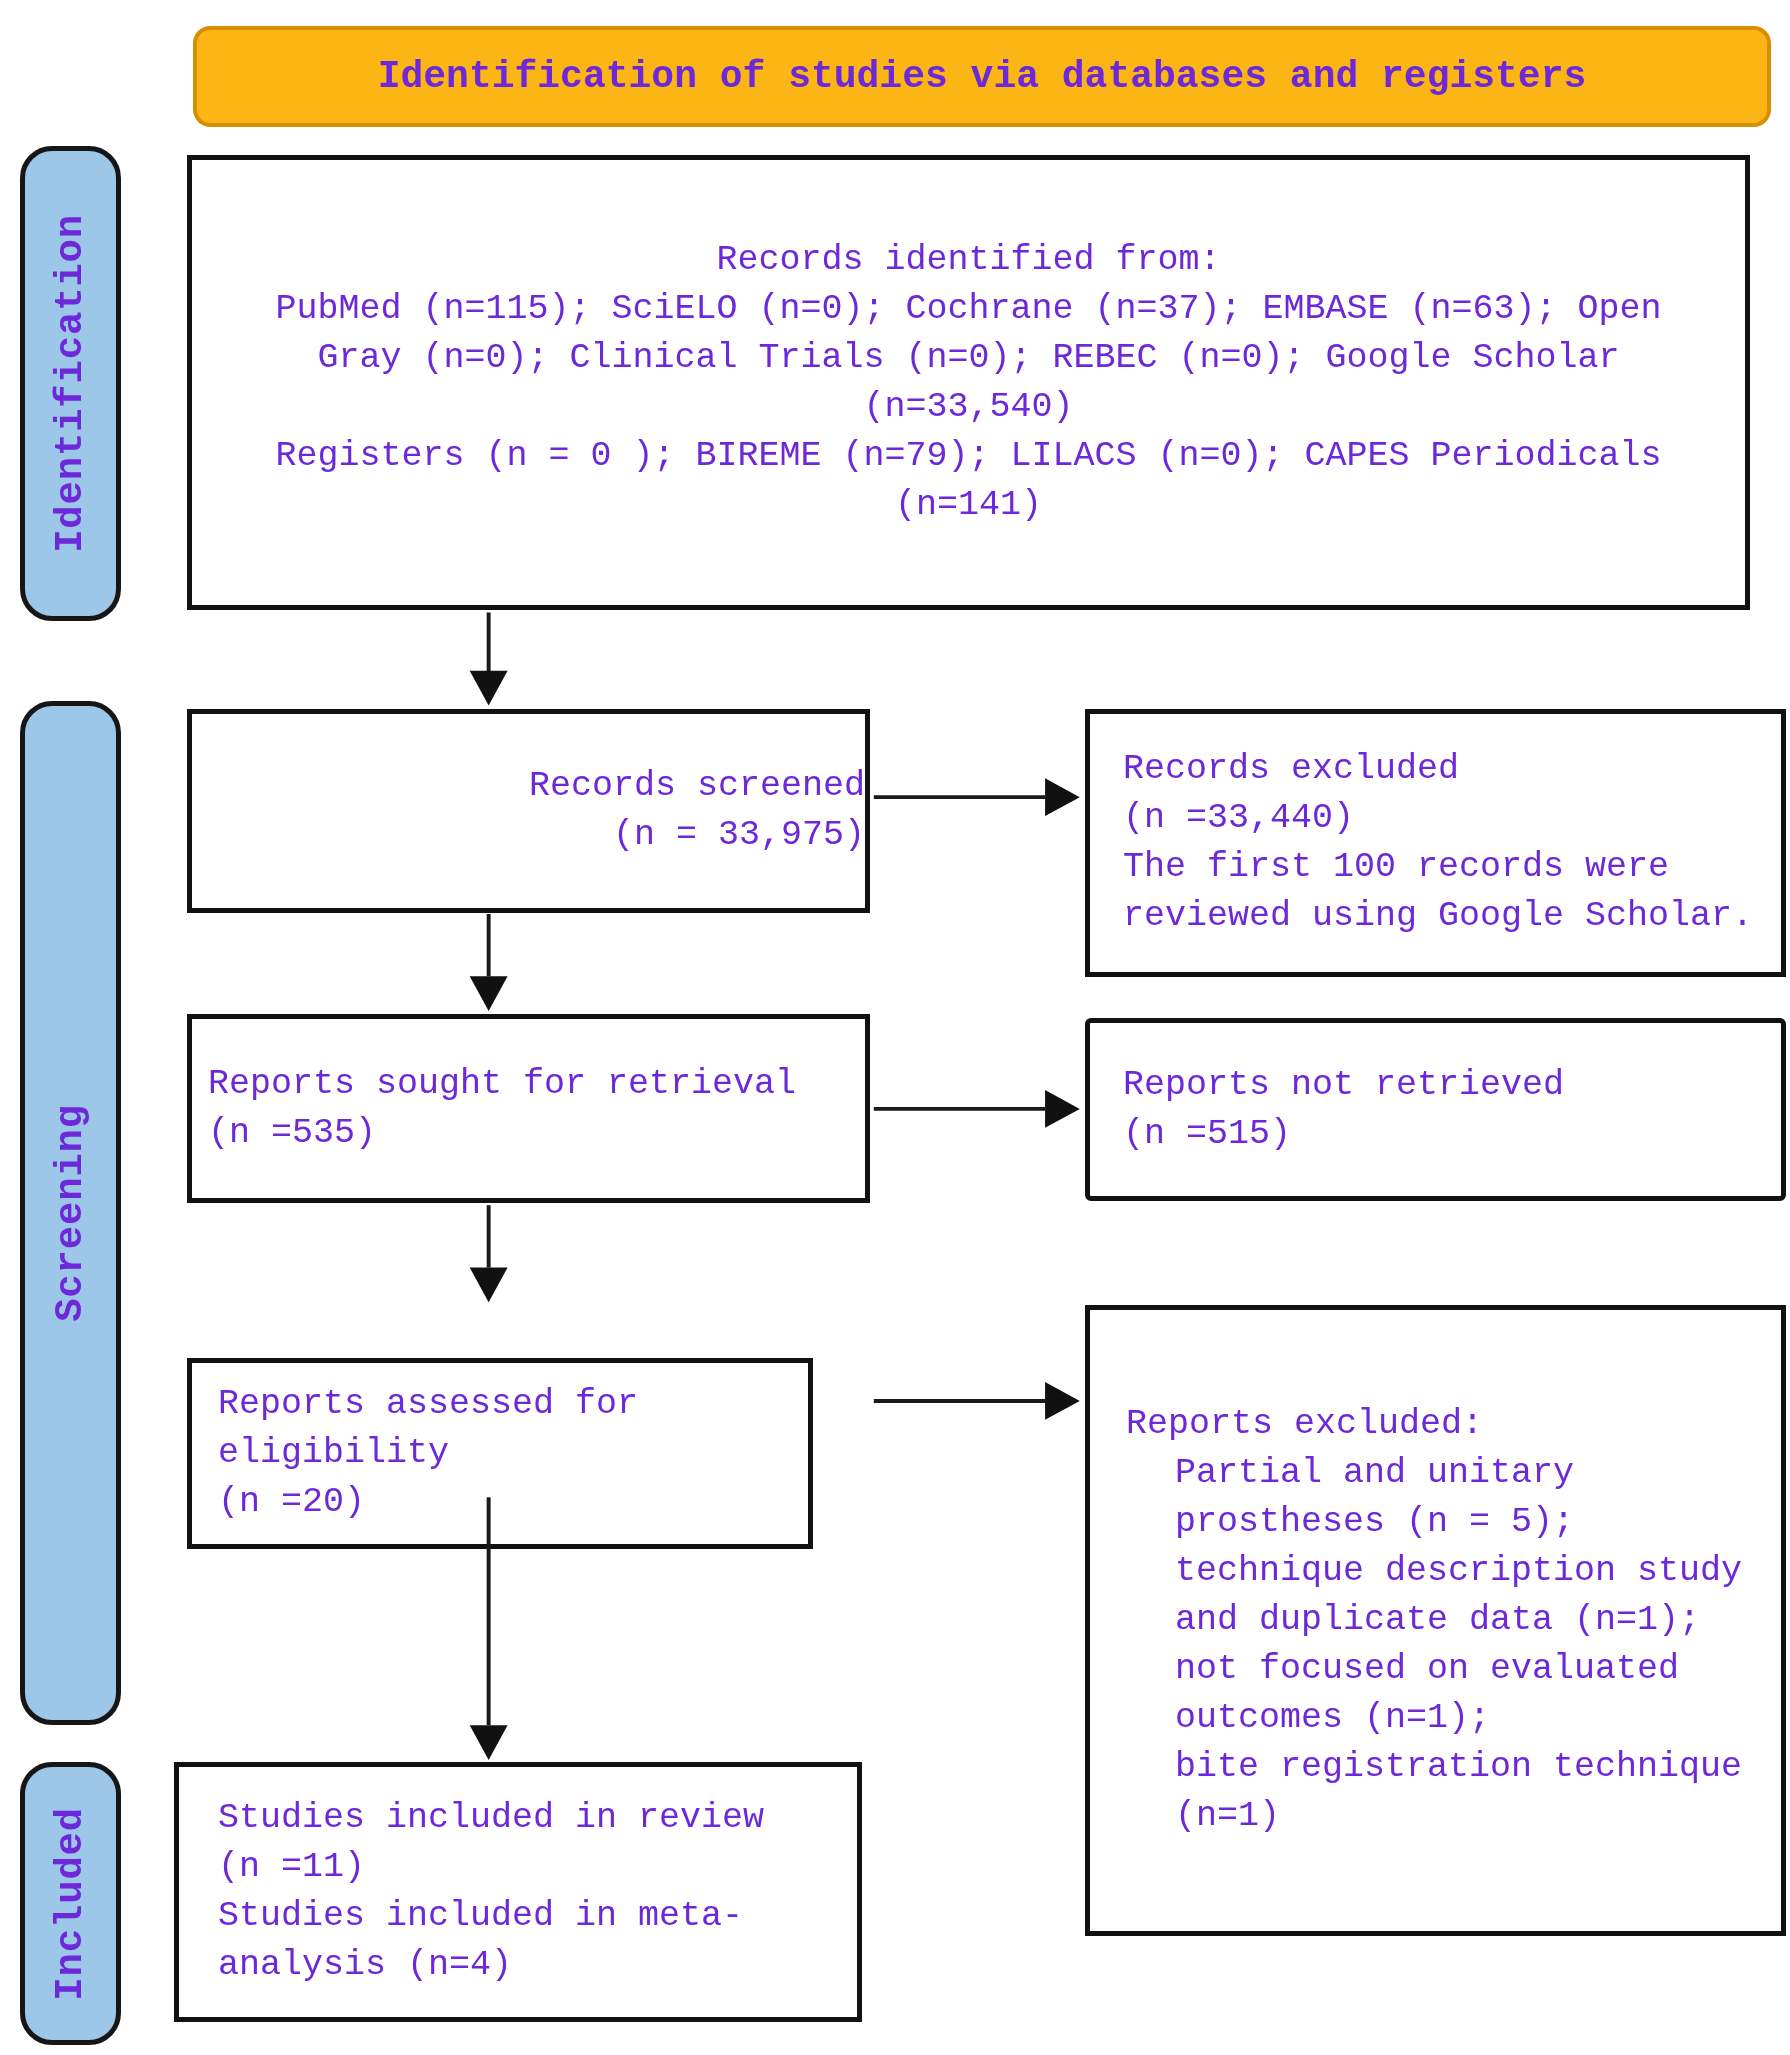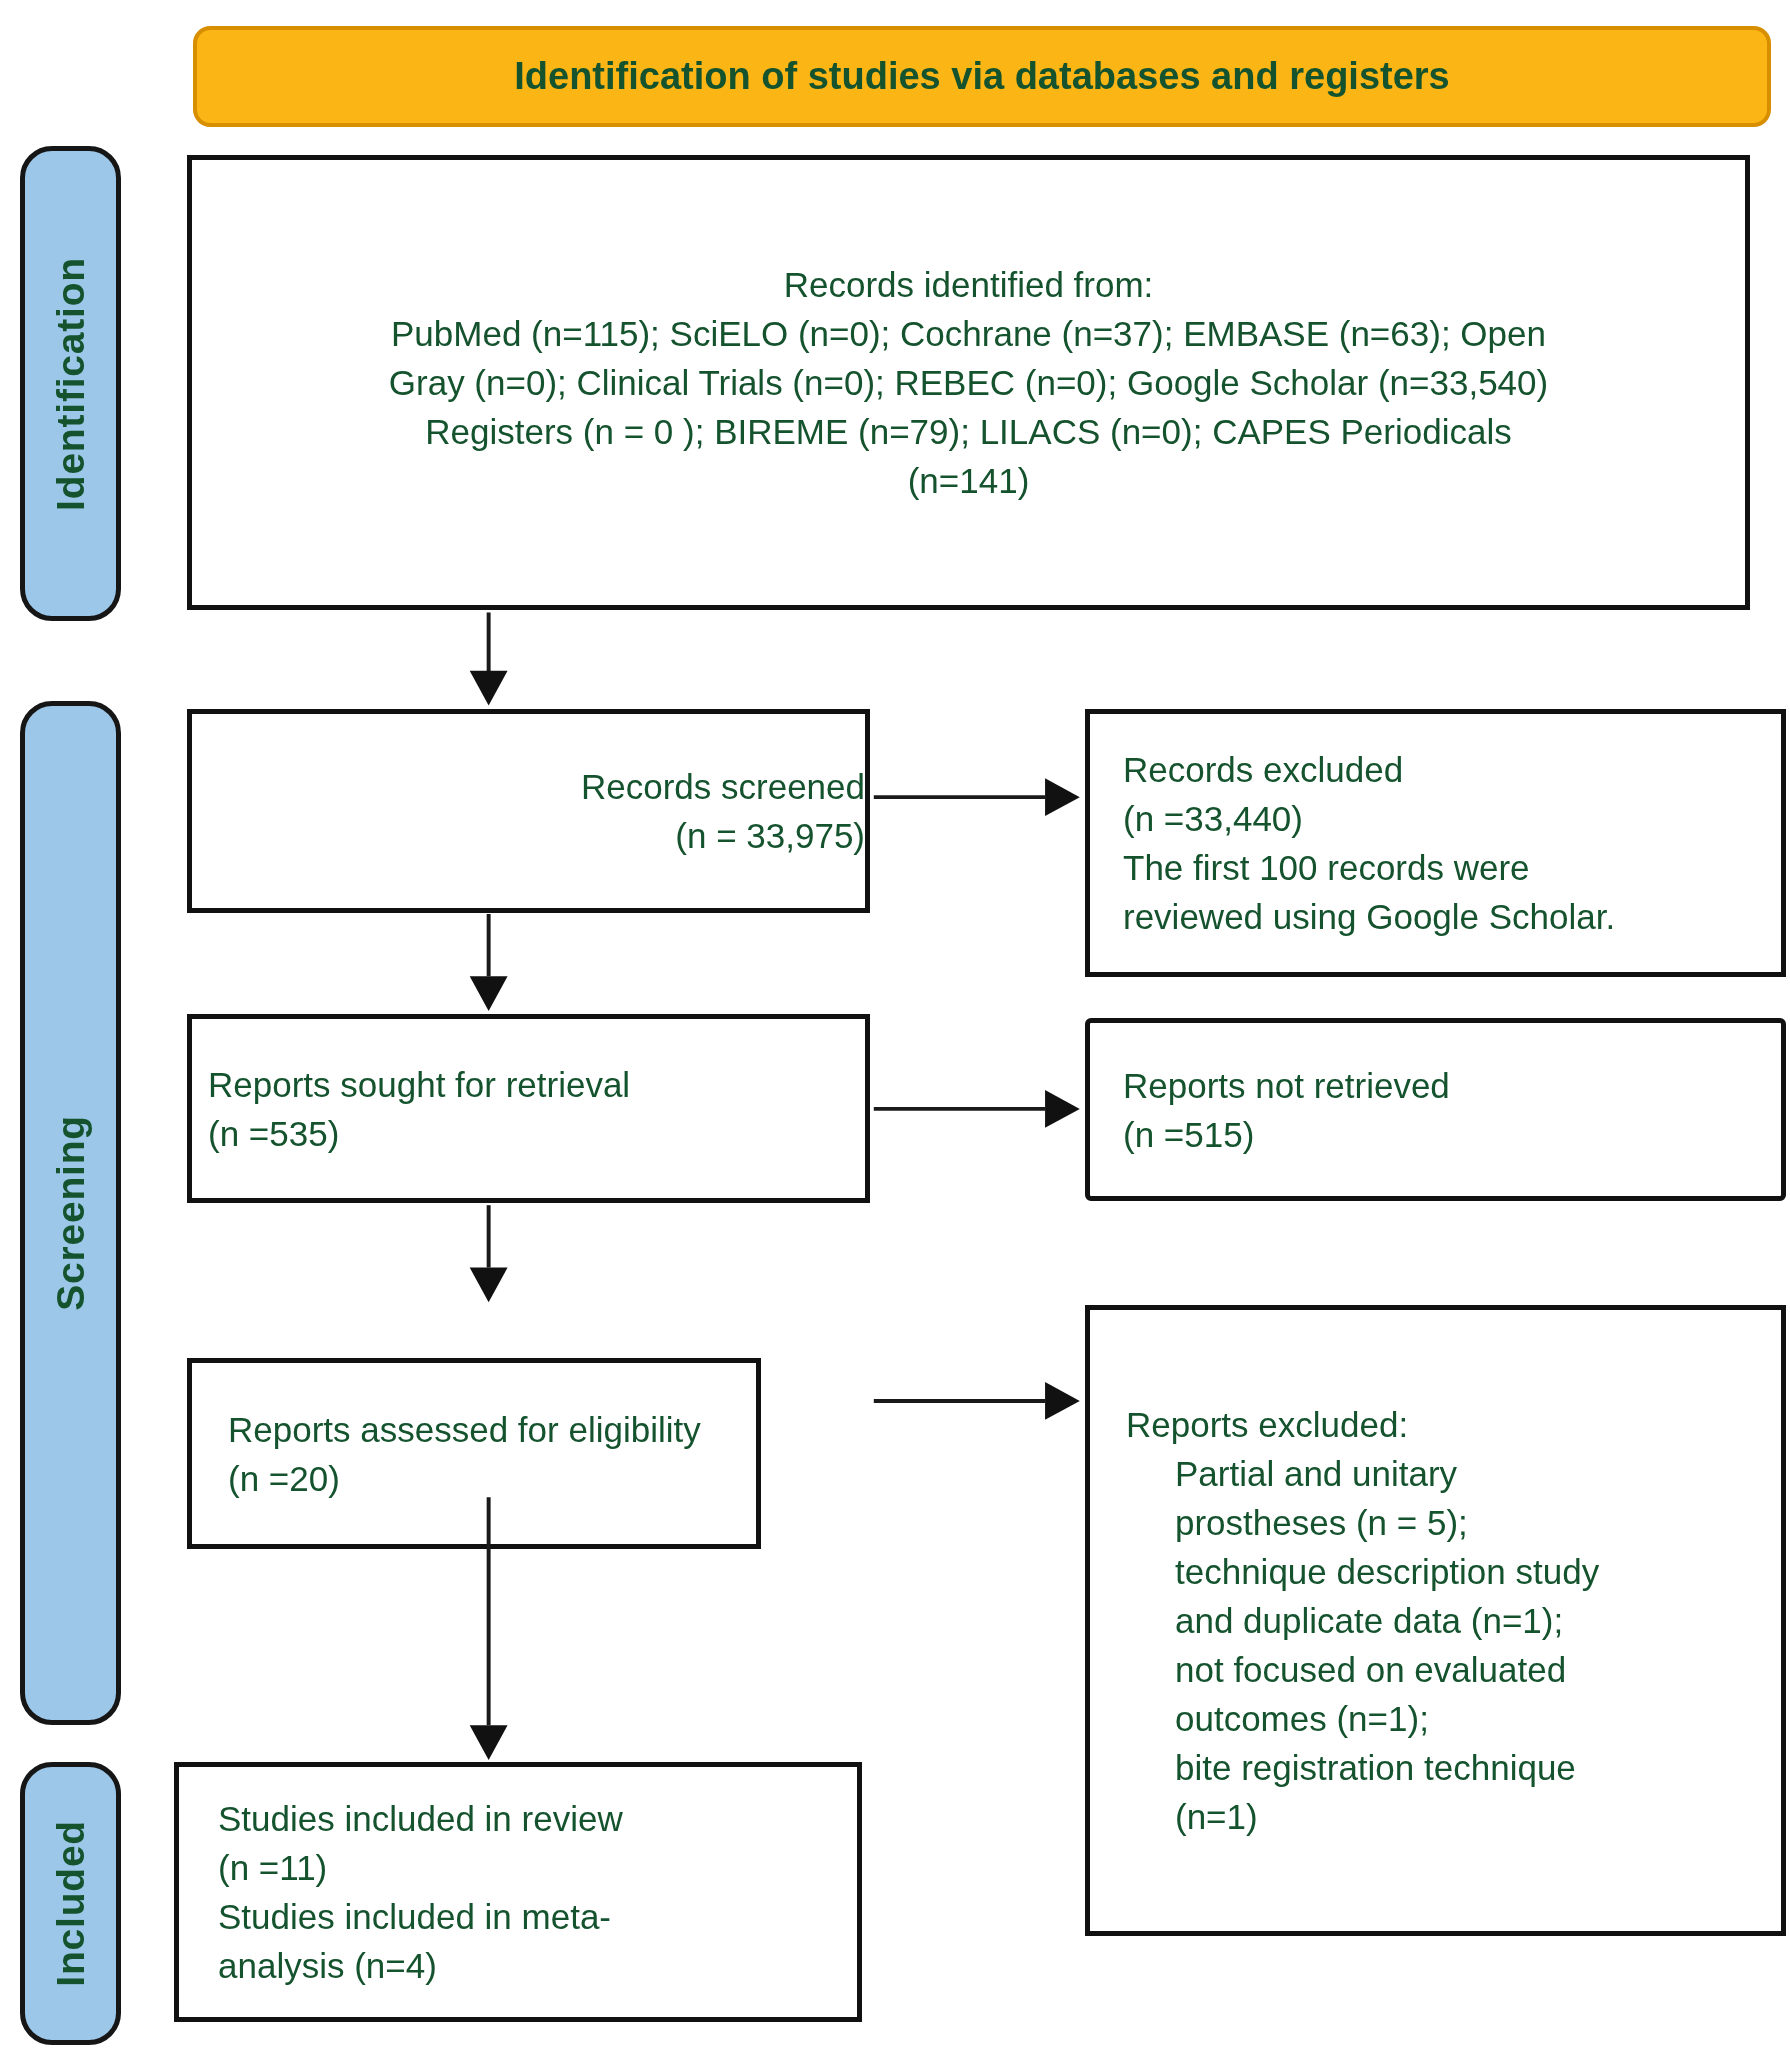--- a/index.html
+++ b/index.html
@@ -6,22 +6,22 @@
     margin: 0;
     padding: 0;
     background: #ffffff;
   }
   * { box-sizing: border-box; }
   #canvas {
     position: relative;
     width: 1791px;
     height: 2056px;
     background: #ffffff;
-    font-family: Liberation Sans, sans-serif;
-    color: #14532d;
+    font-family: Liberation Mono, monospace;
+    color: #6d28d9;
   }
 
   
   .banner {
     position: absolute;
     left: 193px; top: 26px;
     width: 1578px; height: 101px;
     background: #FBB515;
     border: 4.7px solid #D78F00;
     border-radius: 17.4px;
@@ -83,22 +83,22 @@
     padding-left: 36px;
     text-align: right;
   }
   #box-sought {
     left: 187px; top: 1014px;
     width: 683px; height: 189px;
     padding-left: 16px;
   }
   #box-assessed {
     left: 187px; top: 1358px;
-    width: 574px; height: 191px;
-    padding-left: 36px;
+    width: 626px; height: 191px;
+    padding-left: 26px;
   }
   #box-included {
     left: 174px; top: 1762px;
     width: 688px; height: 260px;
     padding-left: 39px;
   }
 
   #box-records-excluded {
     left: 1085px; top: 709px;
     width: 701px; height: 268px;

